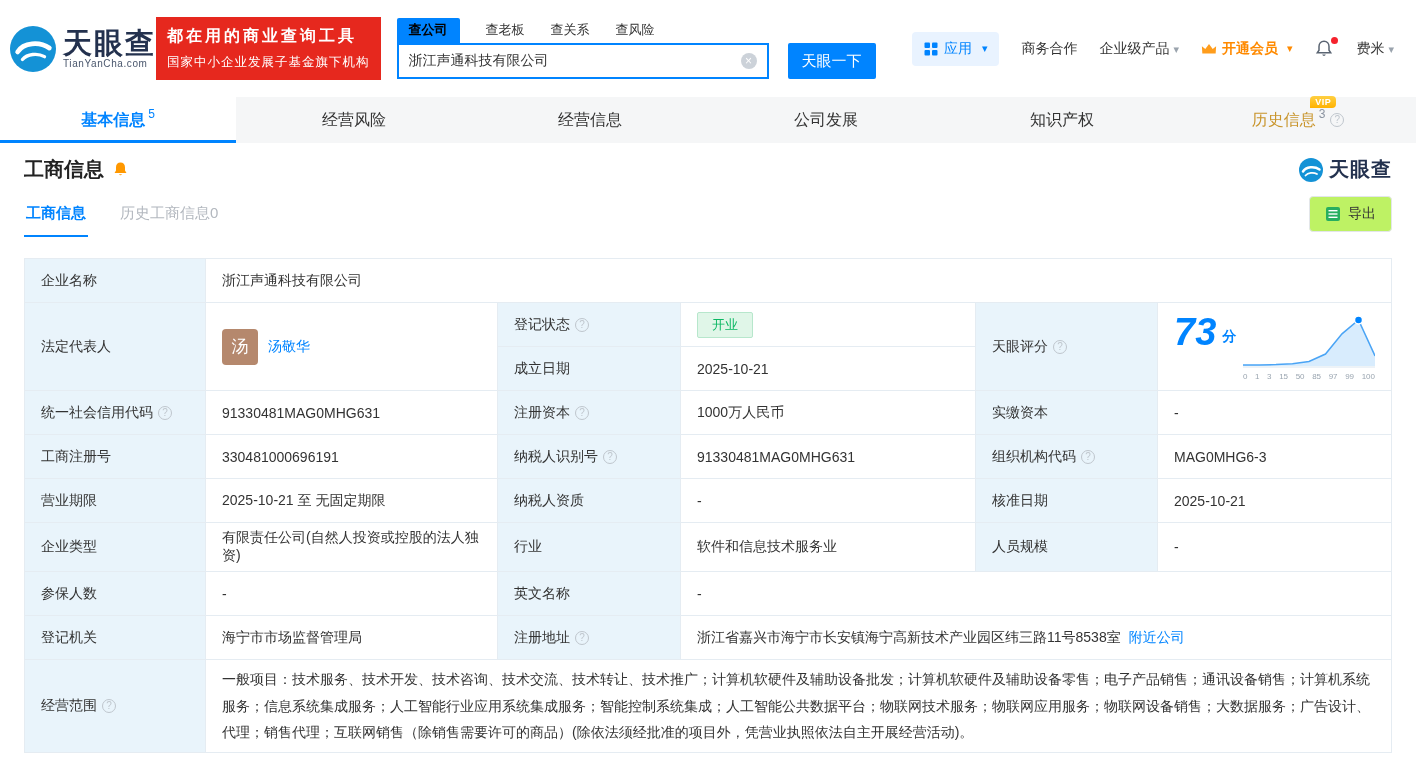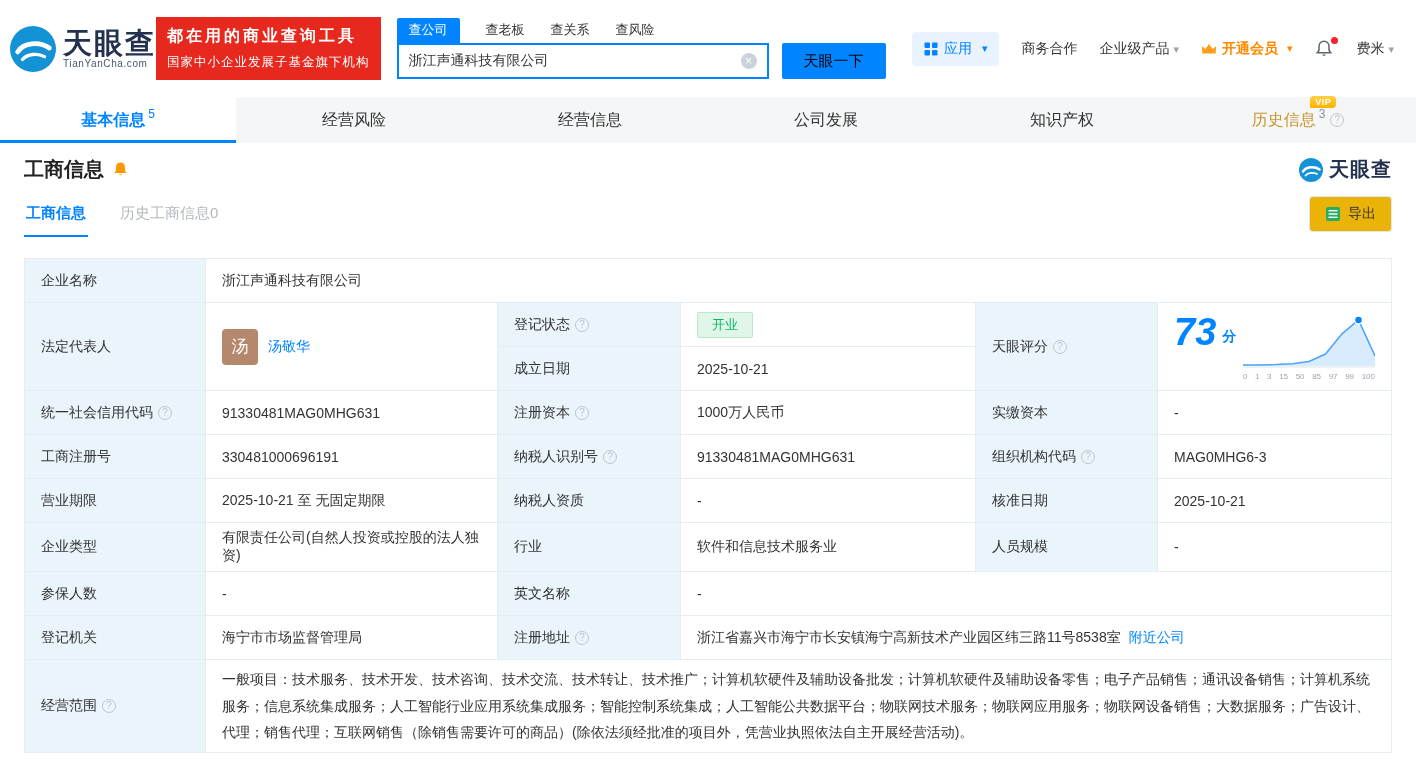--- a/index.html
+++ b/index.html
@@ -10,27 +10,27 @@
   .topbar{display:flex;align-items:center;height:97px;padding:0 22px 0 10px}
   .logo{display:flex;align-items:center;gap:7px;cursor:pointer}
   .logo-text .cn{font-size:29px;font-weight:bold;color:#23314e;letter-spacing:2px;line-height:1}
   .logo-text .en{font-size:10px;color:#49566c;letter-spacing:.6px;}
   .banner{background:#e6281e;color:#fff;padding:9px 11px;display:flex;flex-direction:column;gap:7px}
   .banner .l1{font-size:16px;font-weight:bold;letter-spacing:3px;white-space:nowrap}
   .banner .l2{font-size:12.5px;letter-spacing:1px;white-space:nowrap}
   .searchblock{margin-left:16px}
   .stabs{display:flex;align-items:flex-end;gap:26px;font-size:13px}
   .stab{color:#333;cursor:pointer;padding:3px 0 4px}
-  .stab.active{background:#0084ff;color:#ffffff;padding:3px 12px 4px;border-radius:2px 2px 0 0;font-weight:normal}
+  .stab.active{background:#0084ff;color:#000000;padding:3px 12px 4px;border-radius:2px 2px 0 0;font-weight:bold}
   .srow{display:flex}
   .sbox{display:flex;align-items:center;width:372px;height:36px;border:2px solid #0084ff;background:#fff;padding:0 10px}
   .sbox input{flex:1;border:none;outline:none;font-size:14px;color:#333;font-family:inherit;background:transparent}
   .clear-icon{width:16px;height:16px;border-radius:50%;background:#ccd2d9;color:#fff;display:flex;align-items:center;justify-content:center;font-size:12px;line-height:1;cursor:pointer;flex:0 0 auto}
   .clear-icon::before{content:"×"}
-  .sbtn{width:104px;height:36px;margin-left:13px;background:#0084ff;color:#000000;font-size:15px;display:flex;align-items:center;justify-content:center;border:none;cursor:pointer;border-radius:2px;font-family:inherit}
+  .sbtn{width:88px;height:36px;margin-left:19px;background:#0084ff;color:#ffffff;font-size:15px;display:flex;align-items:center;justify-content:center;border:none;cursor:pointer;border-radius:2px;font-family:inherit}
   .topright{margin-left:auto;display:flex;align-items:center;gap:22px;white-space:nowrap}
   .caret::after{content:"▾";font-size:11px;margin-left:4px}
   .caret.gray::after{color:#9aa3ad}
   .appsbox{display:flex;align-items:center;gap:6px;background:#e9f3ff;color:#0084ff;padding:8px 12px;border-radius:4px;cursor:pointer}
   .navitem{color:#333;cursor:pointer}
   .vipitem{color:#ff8a00;display:flex;align-items:center;gap:5px;cursor:pointer;font-weight:bold}
   .bellwrap{position:relative;cursor:pointer;display:flex}
   .reddot{position:absolute;top:-2px;right:-4px;width:7px;height:7px;border-radius:50%;background:#f5222d}
 
   
@@ -48,21 +48,21 @@
   
   .main{padding:0 24px}
   .sechead{display:flex;align-items:center;margin-top:13px}
   .sectitle{font-size:20px;font-weight:bold;color:#222}
   .secbell{margin-left:8px;display:flex}
   .brand{margin-left:auto;display:flex;align-items:center;gap:6px}
   .brand .bt{font-size:20px;font-weight:bold;color:#23314e;letter-spacing:1px}
   .subtabs{display:flex;align-items:center;margin-top:8px;height:46px}
   .subtab{font-size:15px;color:#0084ff;font-weight:bold;border-bottom:2px solid #0084ff;padding:12px 2px;cursor:pointer}
   .subtab.off{color:#b3b8bf;font-weight:normal;border-bottom:2px solid transparent;margin-left:30px}
-  .exportbtn{margin-left:auto;display:flex;align-items:center;gap:7px;border:1px solid #e3e6ea;border-radius:4px;padding:8px 15px;cursor:pointer;background:#eab308;font-size:14px;color:#333}
+  .exportbtn{margin-left:auto;display:flex;align-items:center;gap:7px;border:1px solid #e3e6ea;border-radius:4px;padding:8px 15px;cursor:pointer;background:#bef264;font-size:14px;color:#333}
 
   
   .info-table{width:100%;border-collapse:collapse;margin-top:21px;table-layout:fixed}
   .info-table td{border:1px solid #e5ecf2;height:44px;padding:6px 16px;vertical-align:middle;font-size:14px;color:#333}
   td.lbl{background:#e9f4fb}
   .lblin{display:flex;align-items:center}
   .link{color:#0084ff;text-decoration:none;cursor:pointer}
   .repcell{display:flex;align-items:center;gap:10px}
   .avatar{width:36px;height:36px;border-radius:4px;background:#b5886d;color:#fff;font-size:17px;display:inline-flex;align-items:center;justify-content:center;cursor:pointer;flex:0 0 auto}
   .badge-open{display:inline-block;background:#e0f6e8;color:#0bb763;border:1px solid #b7e7cc;padding:3px 14px;font-size:13px;border-radius:2px}

